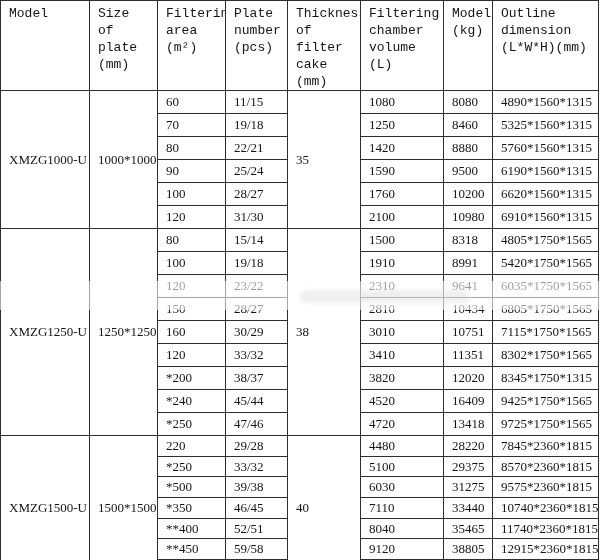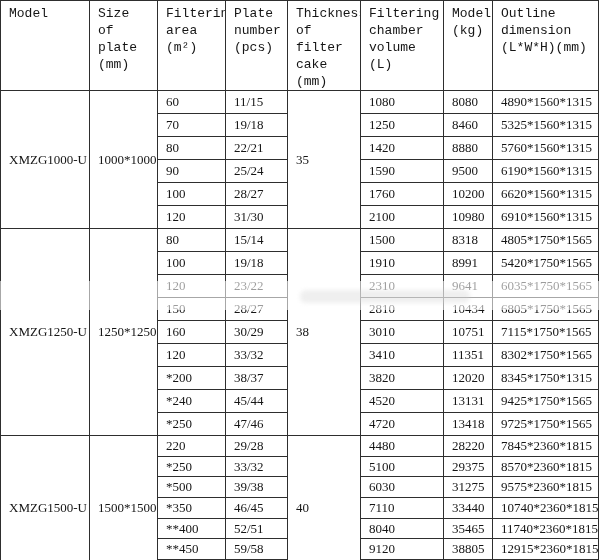--- a/index.html
+++ b/index.html
@@ -190,21 +190,21 @@
           <td class="data-cell">*200</td>
           <td class="data-cell">38/37</td>
           <td class="data-cell">3820</td>
           <td class="data-cell">12020</td>
           <td class="outline-cell">8345*1750*1315</td>
         </tr>
         <tr class="g1">
           <td class="data-cell">*240</td>
           <td class="data-cell">45/44</td>
           <td class="data-cell">4520</td>
-          <td class="data-cell">13131</td>
+          <td class="data-cell">16409</td>
           <td class="outline-cell">9425*1750*1565</td>
         </tr>
         <tr class="g1">
           <td class="data-cell">*250</td>
           <td class="data-cell">47/46</td>
           <td class="data-cell">4720</td>
           <td class="data-cell">13418</td>
           <td class="outline-cell">9725*1750*1565</td>
         </tr>
         <tr class="g2">

